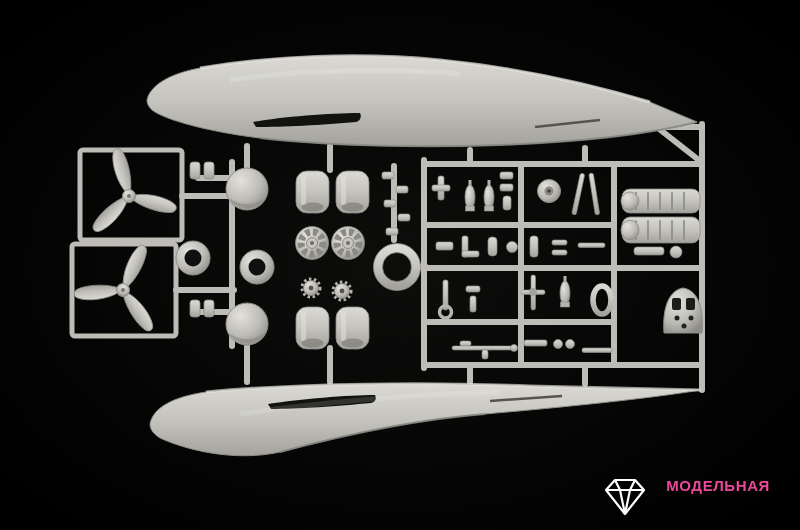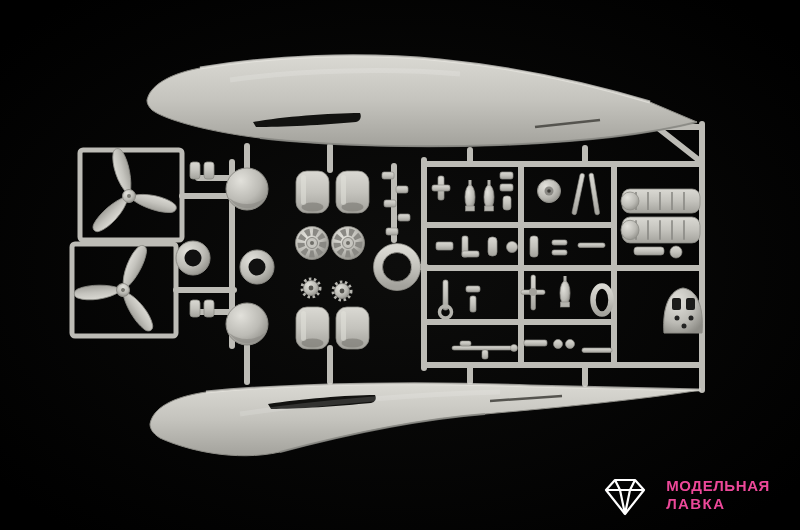--- a/index.html
+++ b/index.html
@@ -296,16 +296,15 @@
     <svg class="gem" width="44" height="40" viewBox="0 0 44 40">
       <g fill="none" stroke="#ffffff" stroke-width="2.2" stroke-linejoin="round">
         <path d="M3,13 L12,3 L32,3 L41,13 L22,37 Z"></path>
         <path d="M3,13 L41,13"></path>
         <path d="M12,3 L17,13 L22,37"></path>
         <path d="M32,3 L27,13 L22,37"></path>
       </g>
     </svg>
     <div class="txt">
       <div class="l1">МОДЕЛЬНАЯ</div>
-      <div class="l2">ЛАВКА</div>
     </div>
   </div>
 </div>
 
 </body></html>

